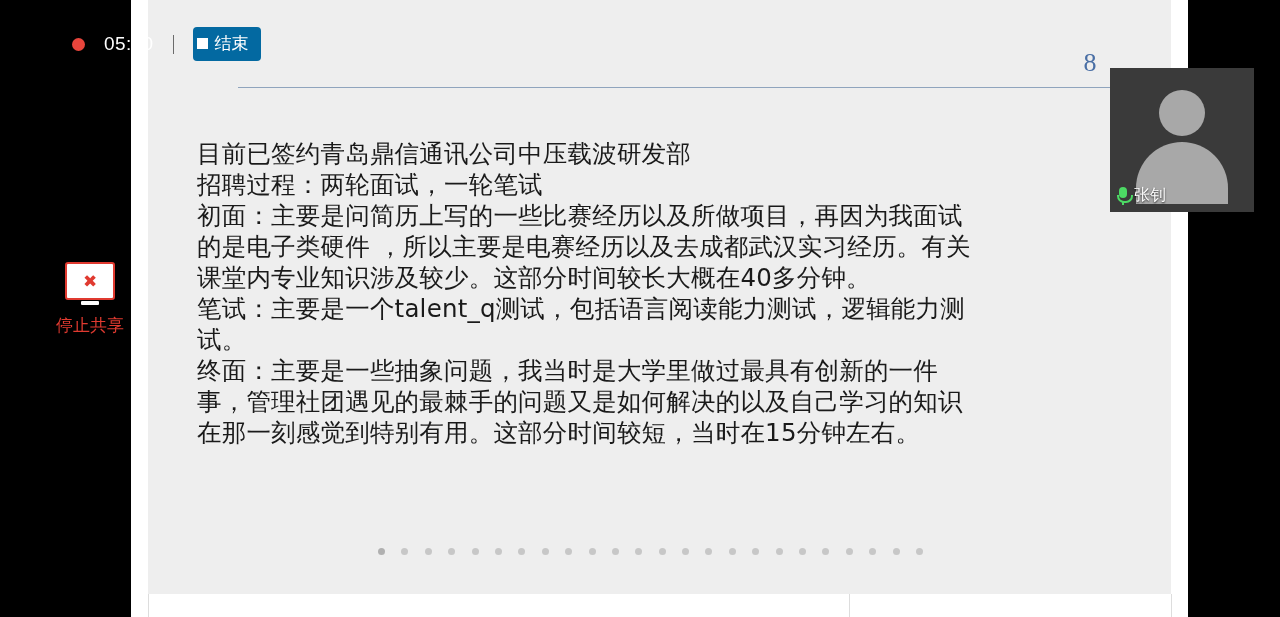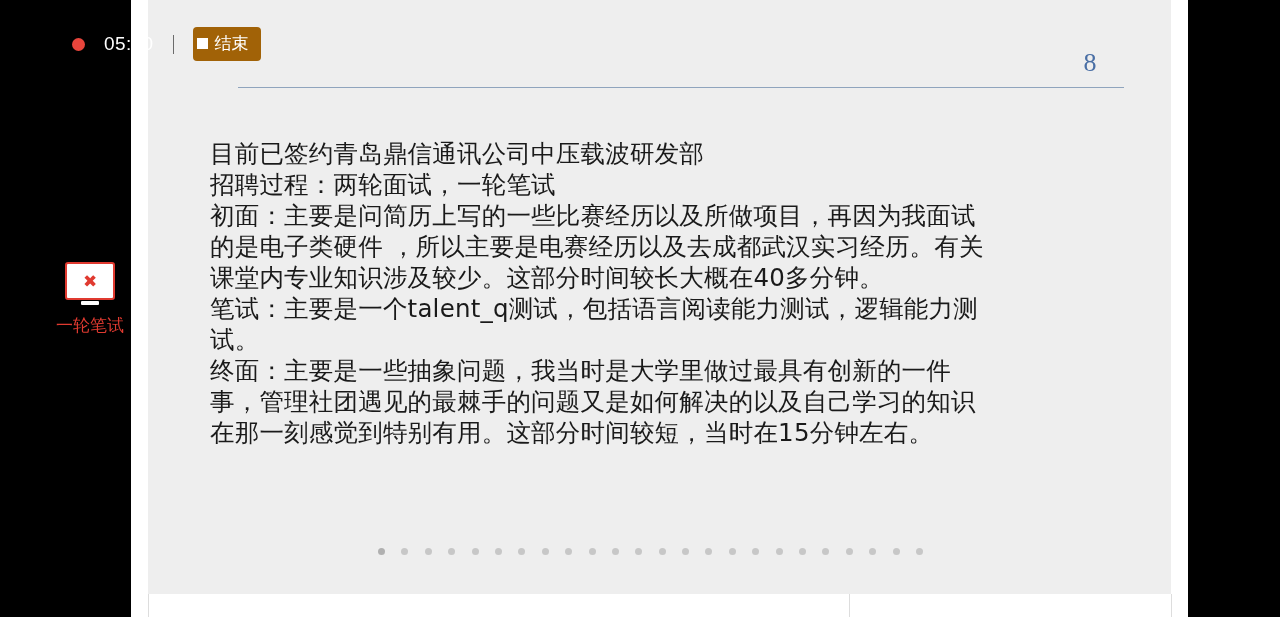--- a/index.html
+++ b/index.html
@@ -49,21 +49,21 @@
   .slide-rule {
     position: absolute;
     left: 90px;
     top: 87px;
     width: 886px;
     height: 0;
     border-top: 1px solid #8fa4bd;
   }
   .slide-body {
     position: absolute;
-    left: 62px;
+    left: 49px;
     top: 138px;
     width: 790px;
     color: #1a1a1a;
     font-family: "DejaVu Sans", sans-serif;
     font-size: 24.5px;
     line-height: 31px;
     letter-spacing: 0.2px;
     white-space: pre-wrap;
   }
 
@@ -123,21 +123,21 @@
   }
   .timer-divider {
     width: 1px;
     height: 19px;
     background: #6b6b6b;
   }
   .stop-btn {
     display: flex;
     align-items: center;
     gap: 7px;
-    background: #a16207;
+    background: #0369a1;
     border-radius: 4px;
     padding: 5px 12px 6px 4px;
     cursor: pointer;
   }
   .stop-square {
     width: 11px;
     height: 11px;
     background: #ffffff;
   }
   .stop-btn .label {
@@ -335,17 +335,31 @@
     <div class="stop-btn">
       <span class="stop-square"></span>
       <span class="label">结束</span>
     </div>
   </div>
 
   <div class="stop-share">
     <div class="icon-box">
       <span class="x-glyph">✖</span>
     </div>
-    <div class="share-label">一轮笔试</div>
+    <div class="share-label">停止共享</div>
   </div>
 
+  <div class="video-tile">
+    <div class="avatar">
+      <div class="head"></div>
+      <div class="body"></div>
+    </div>
+    <div class="tile-footer">
+      <span class="mic-icon">
+        <span class="cap"></span>
+        <span class="arc"></span>
+        <span class="stem"></span>
+      </span>
+      <span class="tile-name">张钊</span>
+    </div>
+  </div>
 
 </div>
 
 </body></html>

